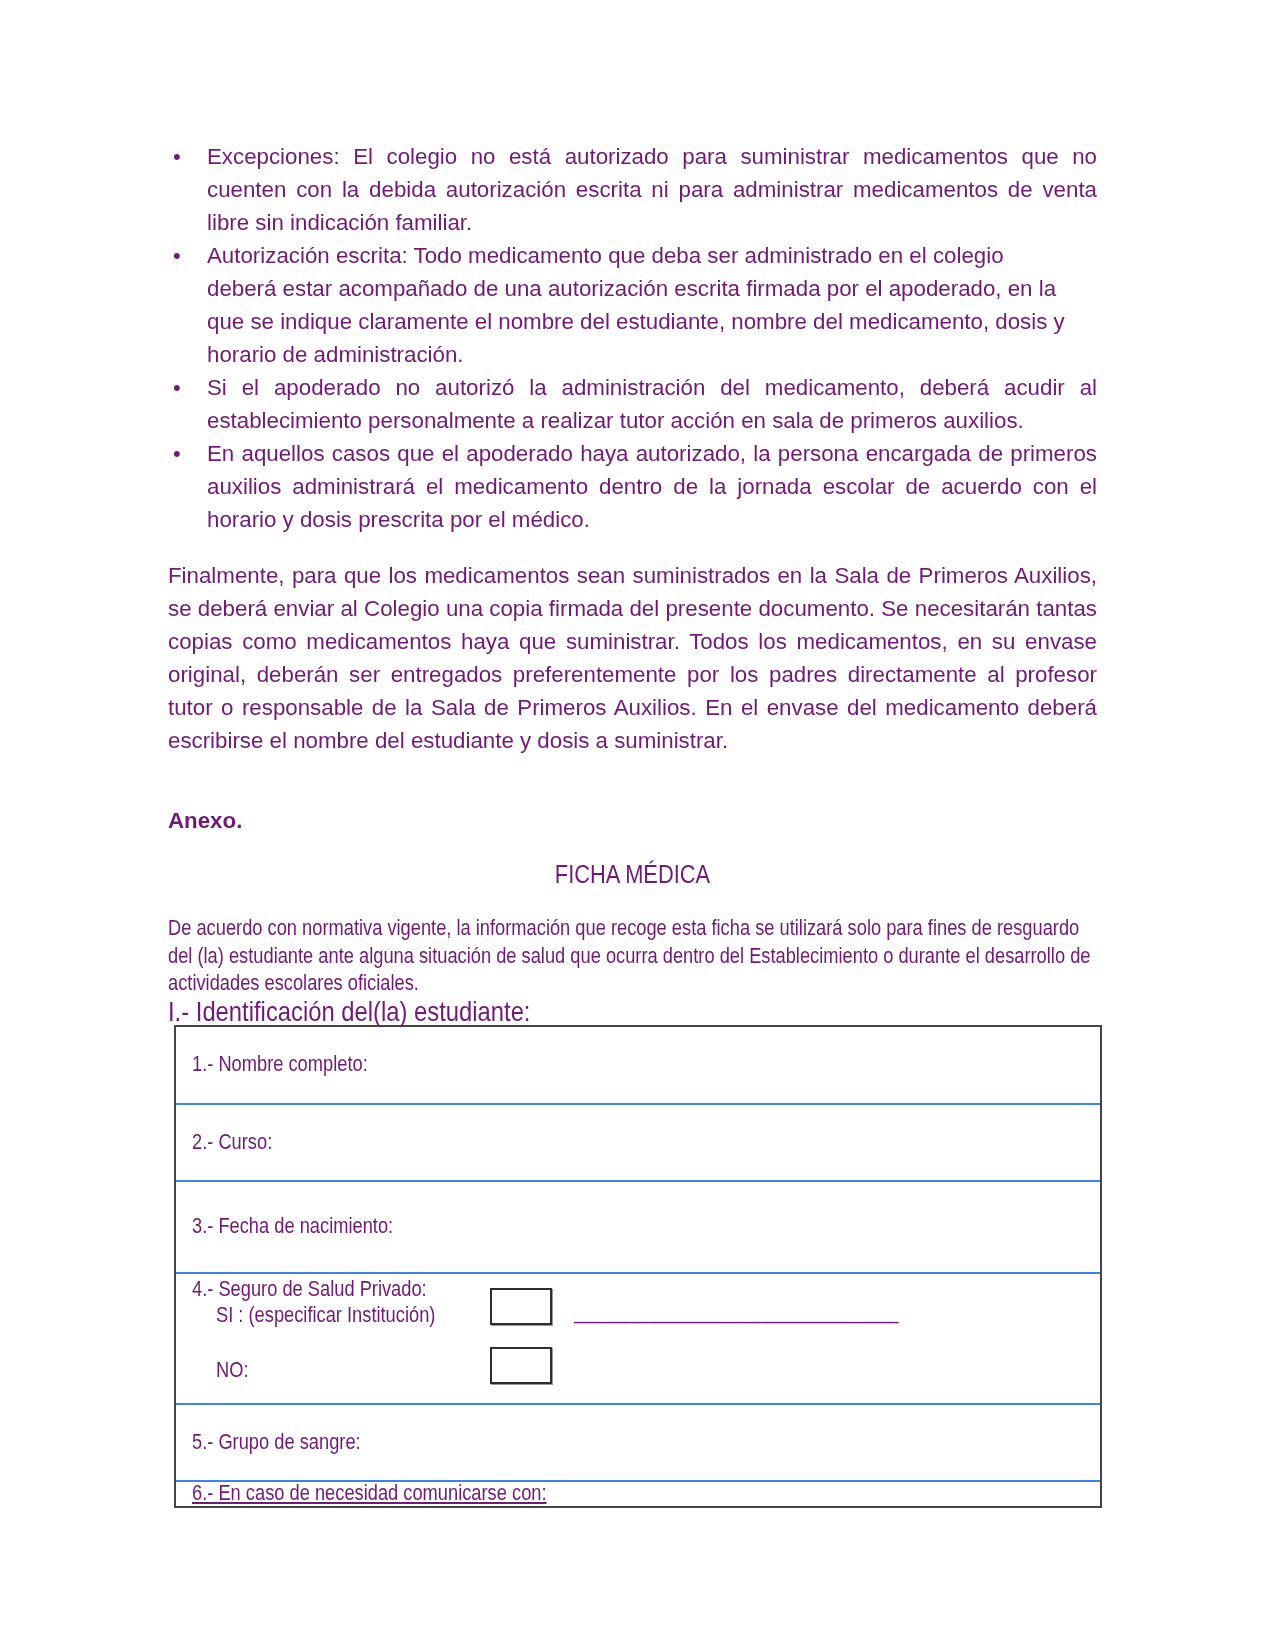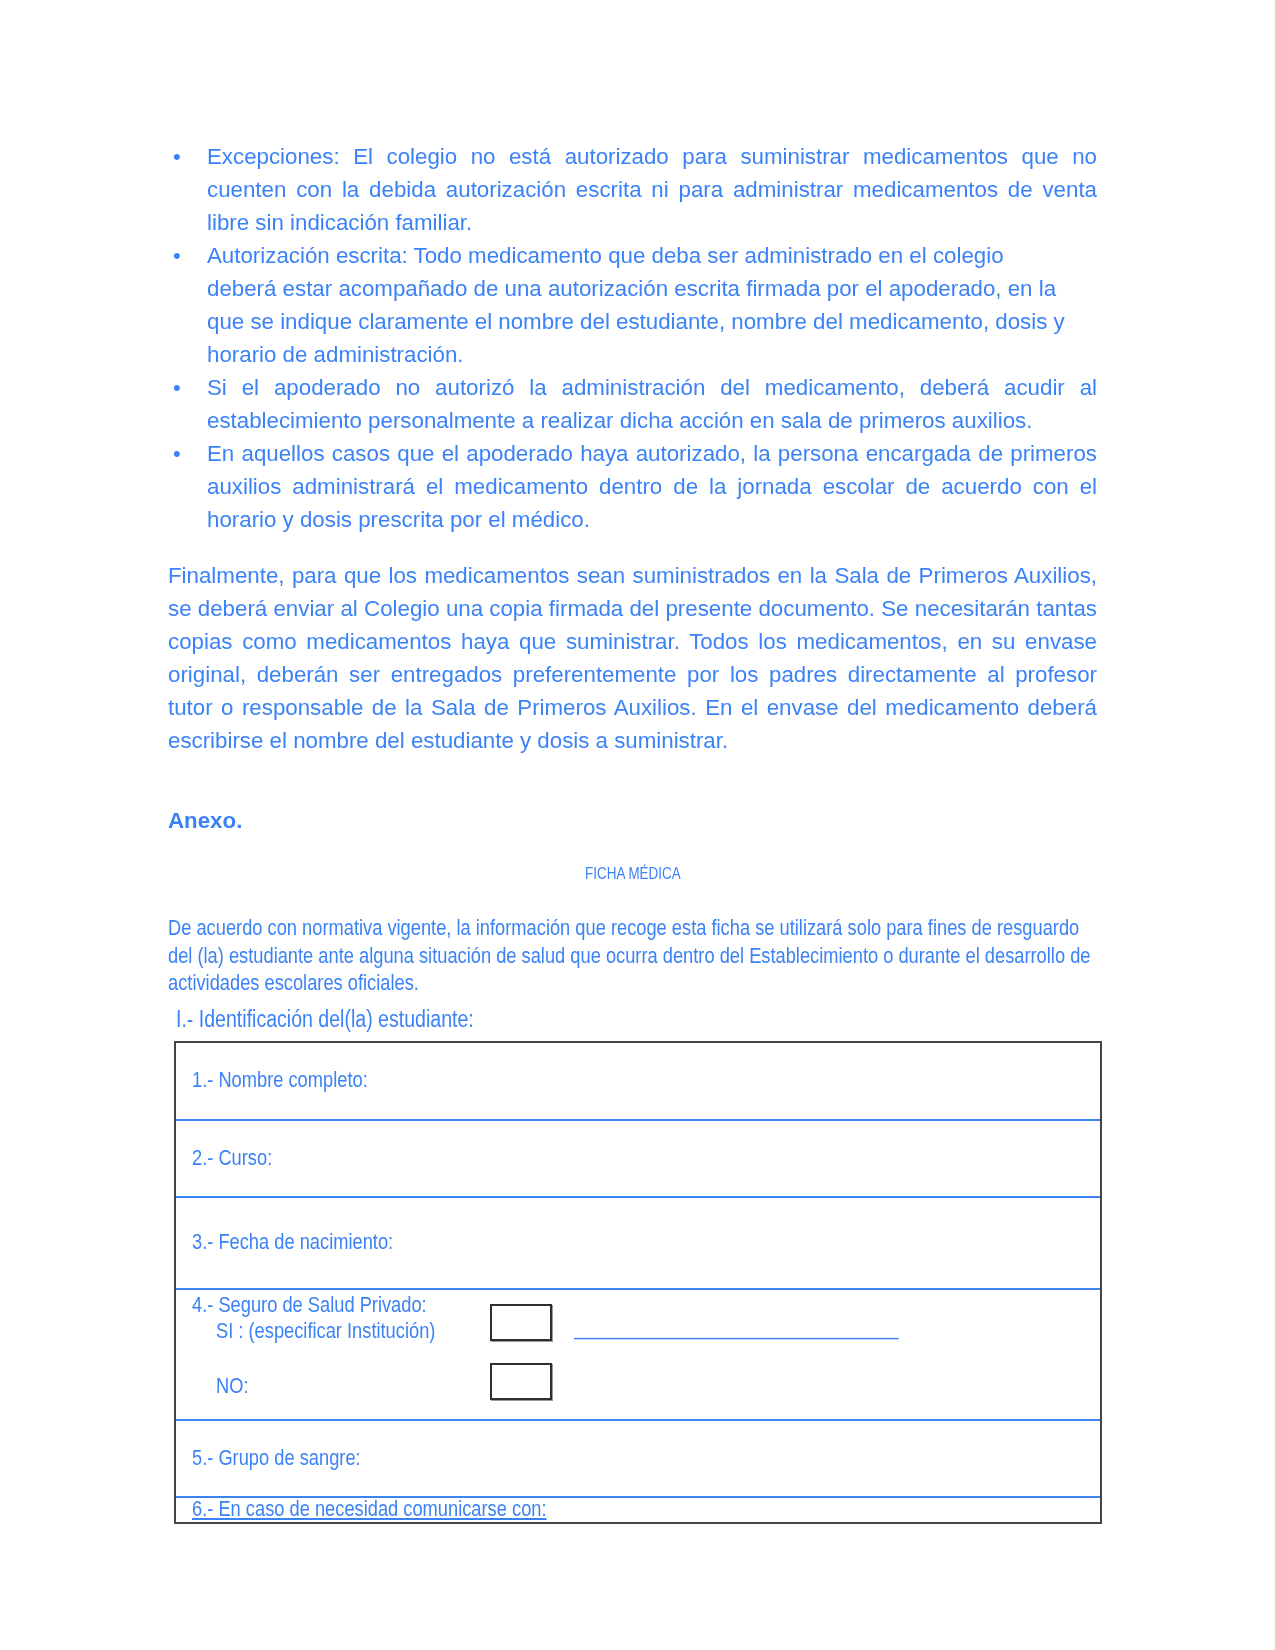--- a/index.html
+++ b/index.html
@@ -2,21 +2,21 @@
 <html><head>
 <meta charset="utf-8">
 <style>
   html,body{margin:0;padding:0;background:#ffffff;}
   .page{
     position:relative;
     width:1275px;height:1650px;
     background:#ffffff;
     overflow:hidden;
     font-family:"Liberation Sans",sans-serif;
-    color:#3b82f6;
+    color:#701a75;
     box-sizing:border-box;
   }
   .content{
     position:absolute;
     left:168px;top:140px;
     width:929px;
   }
   
   .bullets{margin:0;padding:0;list-style:none;}
   .bullets li{
@@ -39,40 +39,40 @@
     text-align:justify;
   }
   .annex{
     margin:47px 0 0 0;
     font-size:22.3px;line-height:33px;
     font-weight:700;
   }
   
   .form-title{
     margin:22px 0 0 0;
-    font-size:16px;line-height:30px;
+    font-size:26px;line-height:30px;
     font-weight:400;
     text-align:center;
   }
   .form-title .cxc{
     display:inline-block;
     transform:scaleX(0.84);
     transform-origin:50% 50%;
     white-space:nowrap;
   }
   .intro{
     margin:26px 0 0 0;
     font-size:21.5px;line-height:27.5px;
     width:1106px;
     transform:scaleX(0.85);
     transform-origin:0 0;
   }
   .sect{
-    margin:8px;
-    font-size:23px;line-height:27px;
+    margin:0;
+    font-size:28px;line-height:27px;
   }
   .cx{
     display:inline-block;
     transform:scaleX(0.85);
     transform-origin:0 50%;
     white-space:nowrap;
   }
   
   .mtable{
     margin-left:6px;
@@ -118,21 +118,21 @@
 </head>
 <body>
 
 <div class="page">
   <div class="content">
 
     <ul class="bullets">
       <li>Excepciones: El colegio no está autorizado para suministrar medicamentos que no cuenten con la debida autorización escrita ni para administrar medicamentos de venta libre sin indicación familiar.</li>
       <li class="no-justify">Autorización escrita: Todo medicamento que deba ser administrado en el colegio
 deberá estar acompañado de una autorización escrita firmada por el apoderado, en la que se indique claramente el nombre del estudiante, nombre del medicamento, dosis y horario de administración.</li>
-      <li>Si el apoderado no autorizó la administración del medicamento, deberá acudir al establecimiento personalmente a realizar dicha acción en sala de primeros auxilios.</li>
+      <li>Si el apoderado no autorizó la administración del medicamento, deberá acudir al establecimiento personalmente a realizar tutor acción en sala de primeros auxilios.</li>
       <li>En aquellos casos que el apoderado haya autorizado, la persona encargada de primeros auxilios administrará el medicamento dentro de la jornada escolar de acuerdo con el horario y dosis prescrita por el médico.</li>
     </ul>
 
     <p class="closing">Finalmente, para que los medicamentos sean suministrados en la Sala de Primeros Auxilios, se deberá enviar al Colegio una copia firmada del presente documento. Se necesitarán tantas copias como medicamentos haya que suministrar. Todos los medicamentos, en su envase original, deberán ser entregados preferentemente por los padres directamente al profesor tutor o responsable de la Sala de Primeros Auxilios. En el envase del medicamento deberá escribirse el nombre del estudiante y dosis a suministrar.</p>
 
     <p class="annex">Anexo.</p>
 
     <p class="form-title"><span class="cxc">FICHA MÉDICA</span></p>
 
     <p class="intro">De acuerdo con normativa vigente, la información que recoge esta ficha  se utilizará solo para fines de resguardo del (la) estudiante ante alguna situación de salud que ocurra dentro del Establecimiento o durante el desarrollo de actividades escolares oficiales.</p>

